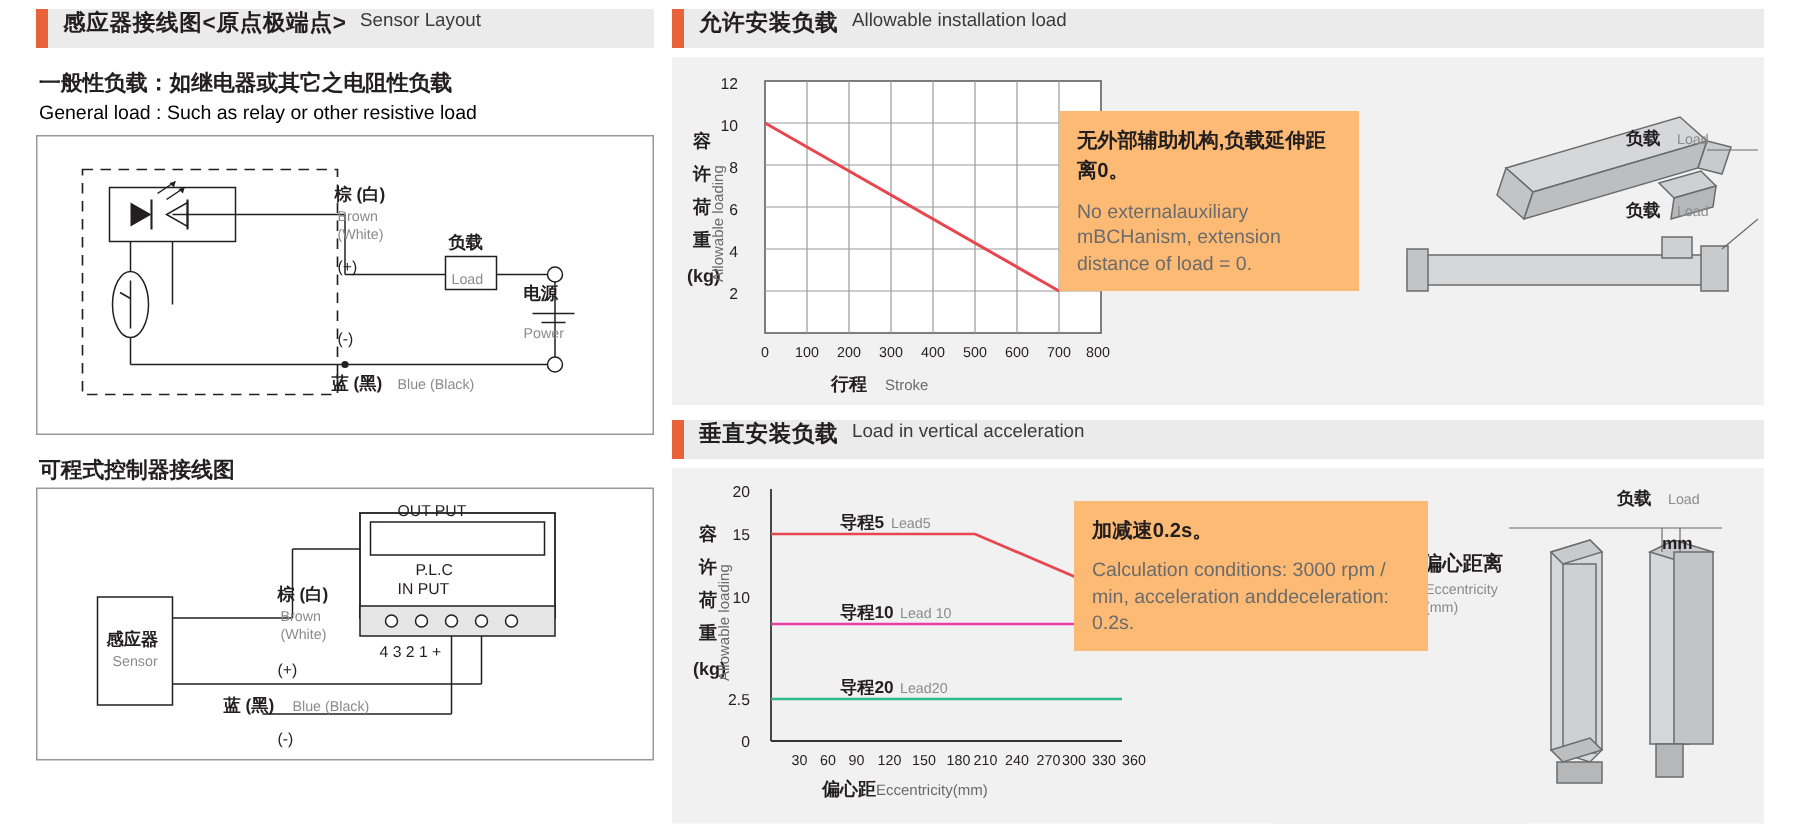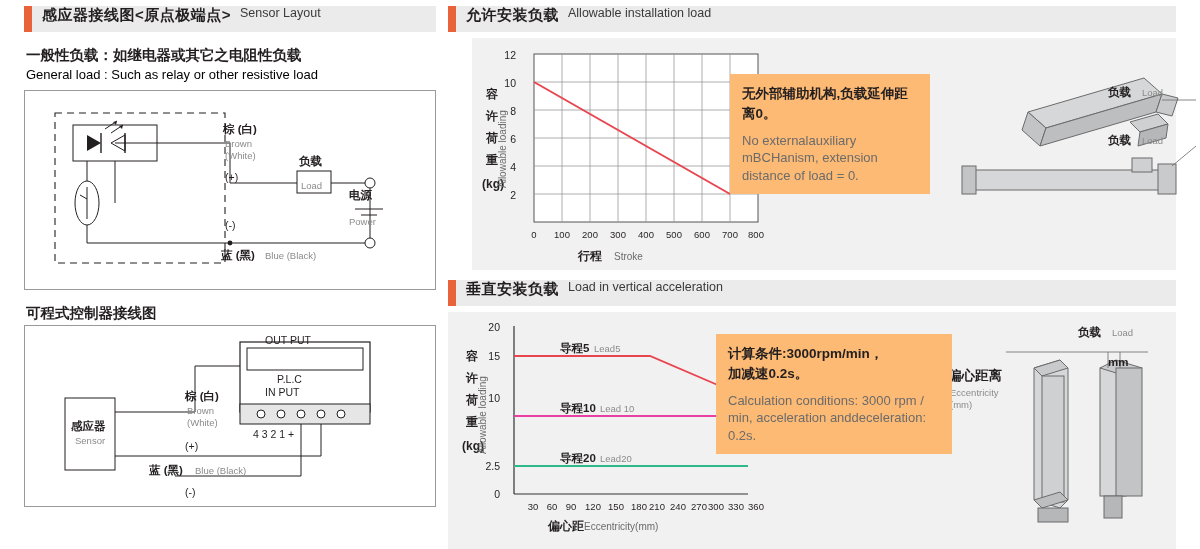--- a/index.html
+++ b/index.html
@@ -26,21 +26,21 @@
   .panel-b{height:180px;}
 
   svg{display:block;}
   .lbl{font-size:10.5px;fill:#231f20;}
   .lbl-cn{font-size:11.5px;font-weight:bold;fill:#231f20;}
   .lbl-gray{font-size:9.5px;fill:#8b8b8b;}
 
   
   .right{position:absolute;left:448px;top:6px;width:728px;}
   .chart-wrap{background:#f1f1f1;margin-top:6px;position:relative;}
-  .chart-a{height:232px;margin-left:24px;}
+  .chart-a{height:232px;}
   .chart-b{height:284px;}
 
   .note{position:absolute;background:#fdba74;padding:10px 12px;}
   .note .n-cn{font-size:13.5px;font-weight:bold;color:#231f20;line-height:1.5;}
   .note .n-en{font-size:13px;color:#6b6b6b;line-height:1.35;margin-top:7px;}
 
   .axis-title-cn{font-size:12px;font-weight:bold;fill:#231f20;}
   .axis-title-en{font-size:10px;fill:#6b6b6b;}
   .tick{font-size:10.5px;fill:#231f20;}
   .tick-sm{font-size:9.5px;fill:#231f20;}
@@ -325,19 +325,18 @@
         <text class="lbl-cn" x="630" y="24">负载</text>
         <text class="lbl-gray" x="664" y="24">Load</text>
         <text class="lbl-cn" x="660" y="54">mm</text>
 
         <text class="lbl-cn" style="font-size:13.5px" x="500" y="68">偏心距离</text>
         <text class="lbl-gray" x="502" y="84">Eccentricity</text>
         <text class="lbl-gray" x="502" y="96">(mm)</text>
       </svg>
 
       <div class="note" style="left:268px;top:22px;width:212px;">
-        <div class="n-cn">计算条件:3000rpm/min，</div>
         <div class="n-cn">加减速0.2s。</div>
         <div class="n-en">Calculation conditions: 3000 rpm / min, acceleration anddeceleration: 0.2s.</div>
       </div>
     </div>
   </div>
 </div>
 
 </body></html>

